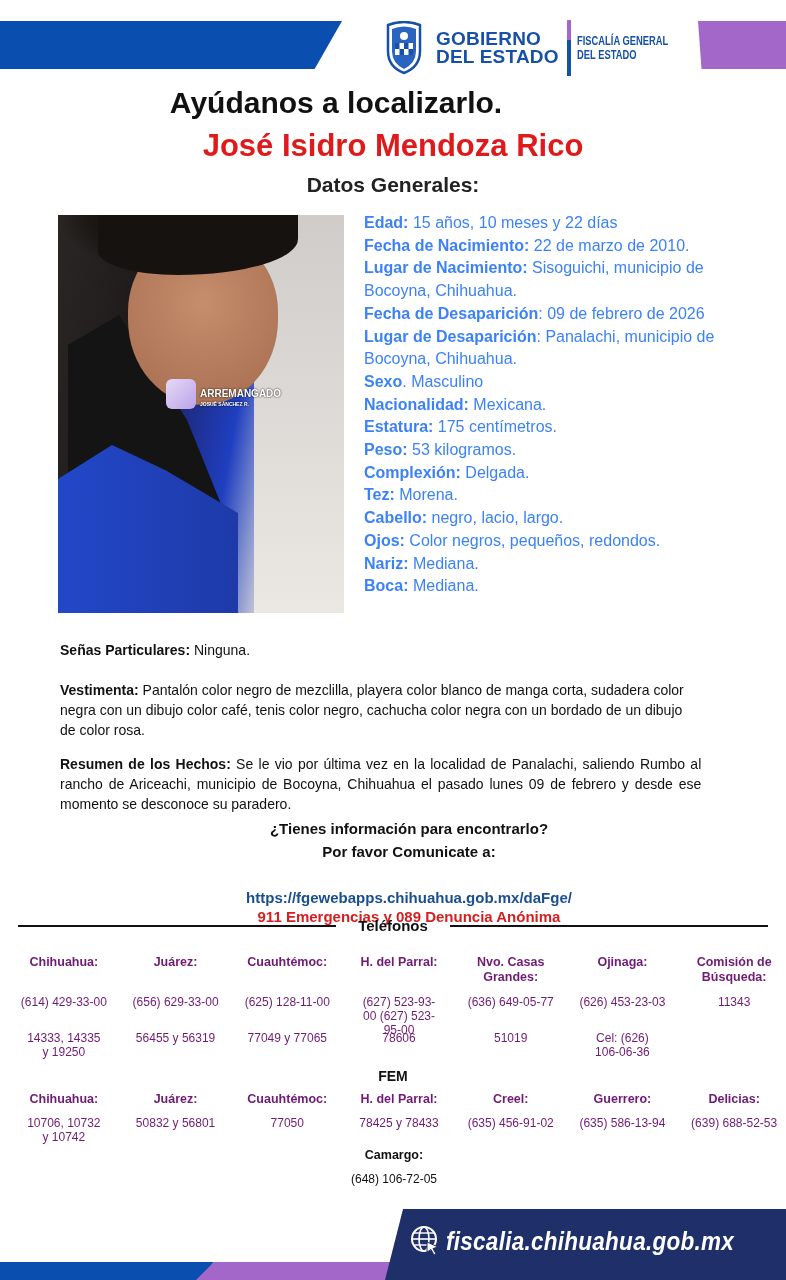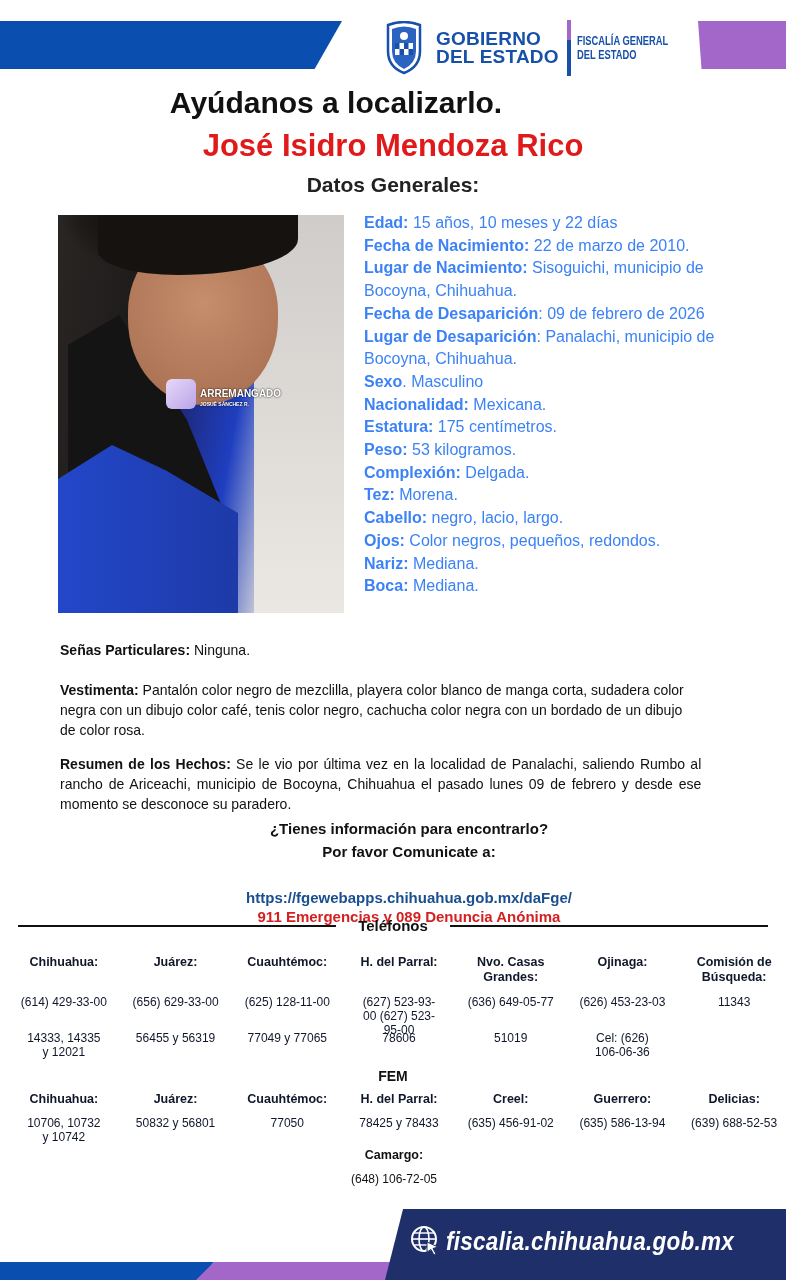--- a/index.html
+++ b/index.html
@@ -43,21 +43,21 @@
   .cta { position:absolute; left:0; width:786px; text-align:center; font-size:15px; font-weight:bold;padding-left:16px; }
   .cta1 { top:820px; color:#111; }
   .cta2 { top:843px; color:#111; }
   .cta3 { top:908px; color:#d42020; }
   .cta4 { top:889px; color:#1a4f8f; }
 
   .tel-head { position:absolute; top:917px; left:18px; width:750px; display:flex; align-items:center; }
   .tel-line { flex:1; height:2px; background:#111; }
   .tel-title { padding:0 22px; font-size:15px; font-weight:bold; }
 
-  .grid { position:absolute; left:18px; width:762px; display:grid; grid-template-columns:repeat(7, 1fr); font-size:12px; text-align:center; color:#0f172a;gap:20px; }
+  .grid { position:absolute; left:18px; width:762px; display:grid; grid-template-columns:repeat(7, 1fr); font-size:12px; text-align:center; color:#701a75;gap:20px; }
   .grid .h { font-weight:bold; font-size:12.5px; line-height:15px; }
   .grid .v { line-height:14px; }
   .fem-title { position:absolute; left:0; width:786px; text-align:center; top:1068px; font-size:14px; font-weight:bold; }
   .camargo { position:absolute; left:342px; width:104px; text-align:center; font-size:12px; }
 
   .ft-blue { position:absolute; left:0; top:1262px; width:214px; height:18px; background:#0a4fb0; clip-path:polygon(0 0,100% 0,93% 100%,0 100%); }
   .ft-purple { position:absolute; left:196px; top:1262px; width:200px; height:18px; background:#a267c8; clip-path:polygon(9% 0,100% 0,100% 100%,0 100%); }
   .ft-navy { position:absolute; left:385px; top:1209px; width:401px; height:71px; background:#1e2f6a; clip-path:polygon(4.5% 0,100% 0,100% 100%,0 100%); }
   .ft-link { position:absolute; left:410px; top:1225px; display:flex; align-items:center; color:#fff; }
   .ft-link span { font-size:25px; font-weight:bold; font-style:italic; letter-spacing:0.3px; transform:scaleX(0.9); transform-origin:left; white-space:nowrap; margin-left:6px; }
@@ -153,21 +153,21 @@
 <div class="grid" style="top:995px;">
   <div class="v">(614) 429-33-00</div>
   <div class="v">(656) 629-33-00</div>
   <div class="v">(625) 128-11-00</div>
   <div class="v" style="padding:0 4px;">(627) 523-93-00 (627) 523-95-00</div>
   <div class="v">(636) 649-05-77</div>
   <div class="v">(626) 453-23-03</div>
   <div class="v">11343</div>
 </div>
 <div class="grid" style="top:1031px;">
-  <div class="v" style="padding:0 6px;">14333, 14335 y 12021</div>
+  <div class="v" style="padding:0 6px;">14333, 14335 y 19250</div>
   <div class="v">56455 y 56319</div>
   <div class="v">77049 y 77065</div>
   <div class="v">78606</div>
   <div class="v">51019</div>
   <div class="v" style="padding:0 8px;">Cel: (626) 106-06-36</div>
   <div class="v"></div>
 </div>
 
 <div class="fem-title">FEM</div>
 <div class="grid" style="top:1092px;">

